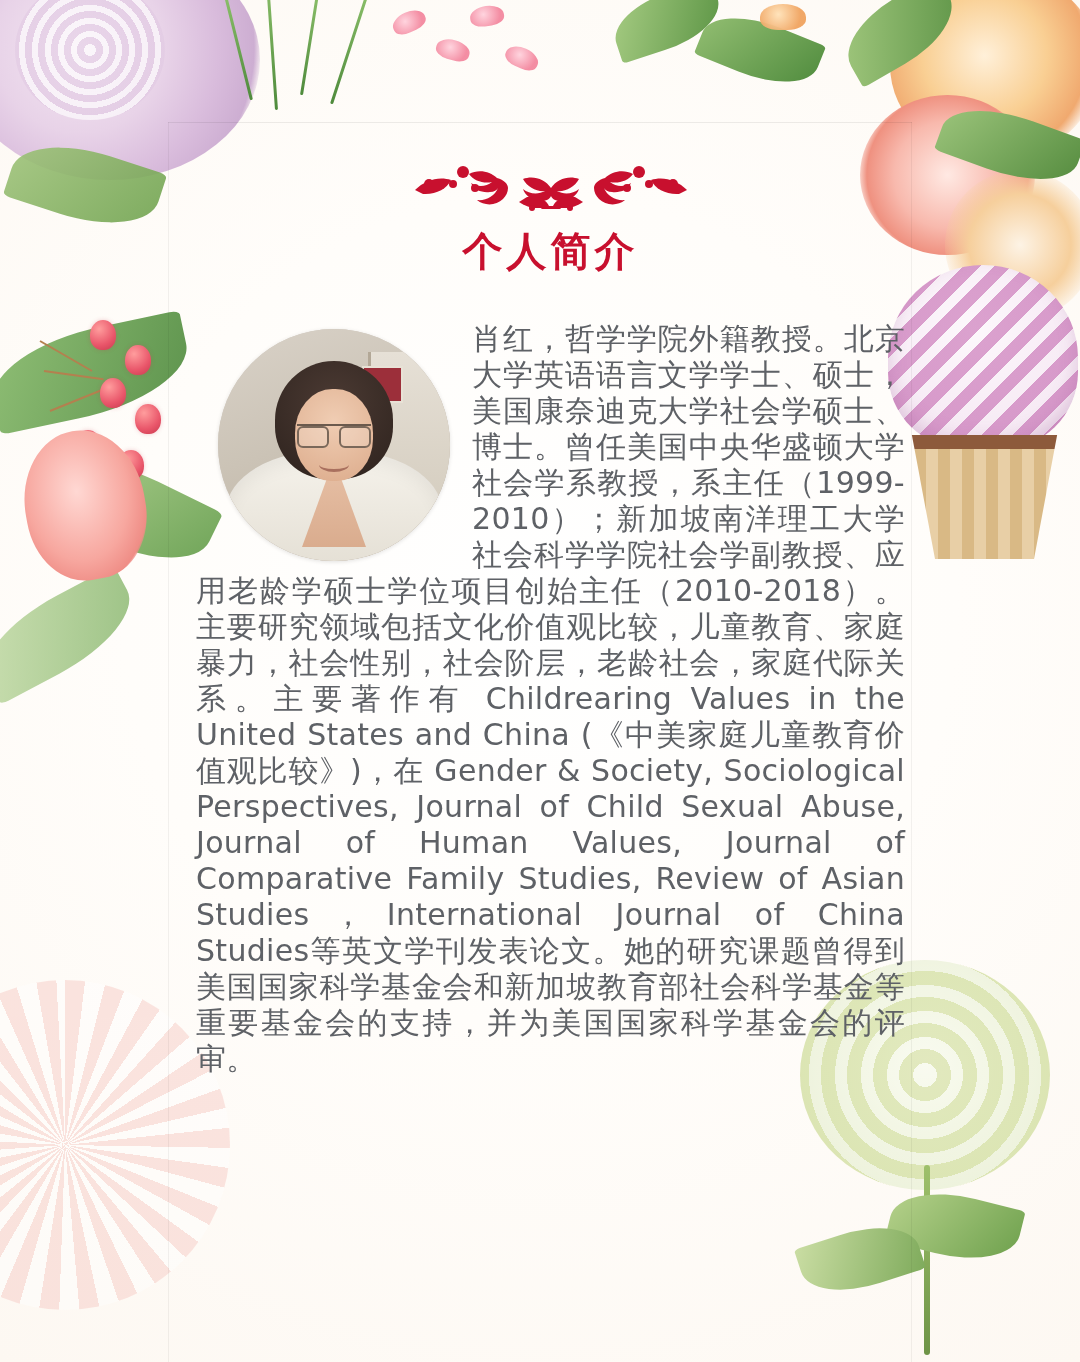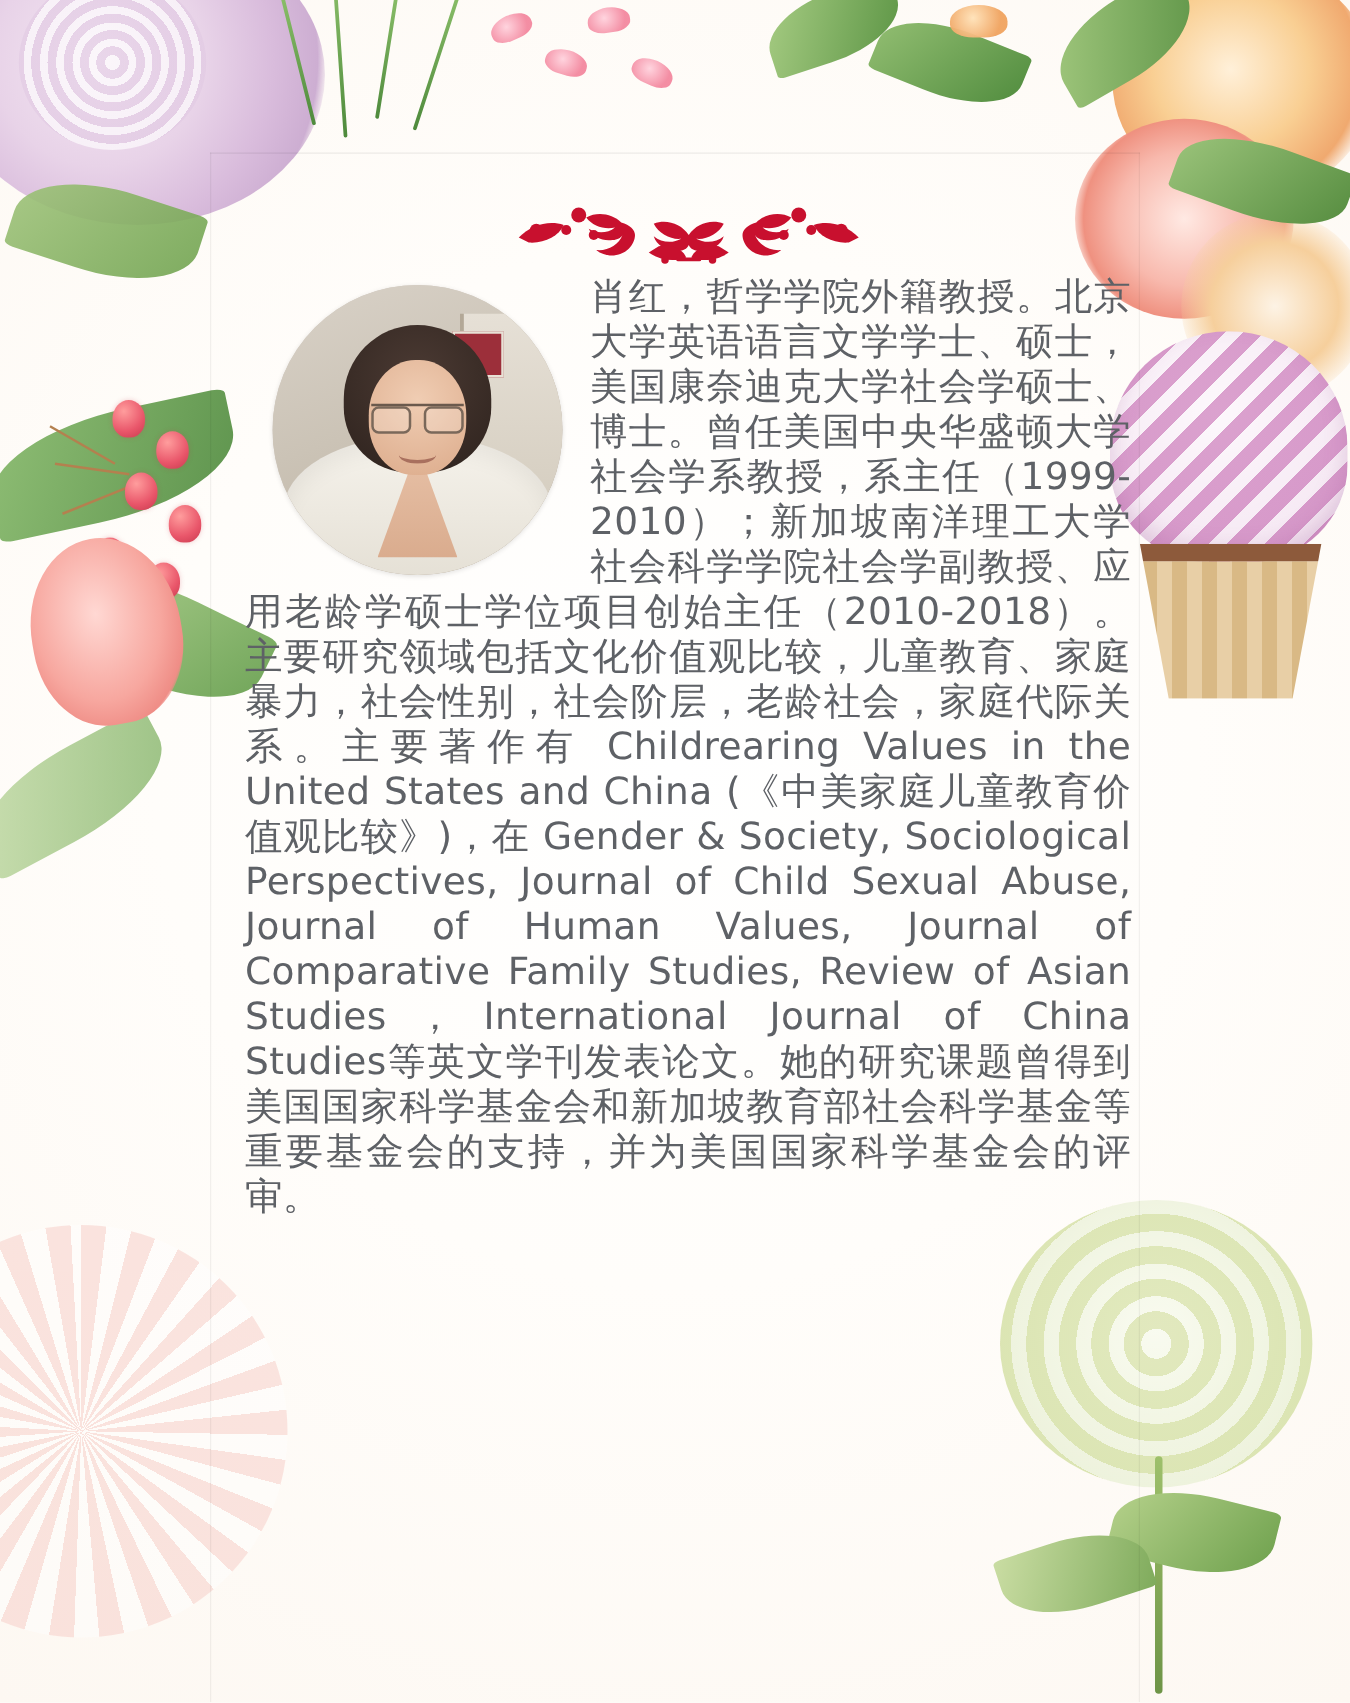--- a/index.html
+++ b/index.html
@@ -387,20 +387,21 @@
         <path d="M14 32c10-10 24-14 36-10-4 9-16 15-28 14z"></path>
         <path d="M286 32c-10-10-24-14-36-10 4 9 16 15 28 14z"></path>
         <path d="M118 44c8 6 20 8 30 4-3-7-13-11-22-9z"></path>
         <path d="M182 44c-8 6-20 8-30 4 3-7 13-11 22-9z"></path>
         <rect x="140" y="48" width="20" height="3" rx="1.5"></rect>
         <circle cx="131" cy="50" r="3"></circle>
           <circle cx="169" cy="50" r="3"></circle>
       </g>
     </svg>
 
+    <div class="title">个人简介</div>
 
     <div class="portrait">
       <div class="p-room"></div>
       <div class="p-door"></div>
       <div class="p-wallpic"></div>
       <div class="p-sweater"></div>
       <div class="p-neck"></div>
       <div class="p-hair"></div>
       <div class="p-face"></div>
       <div class="p-glass"></div>

